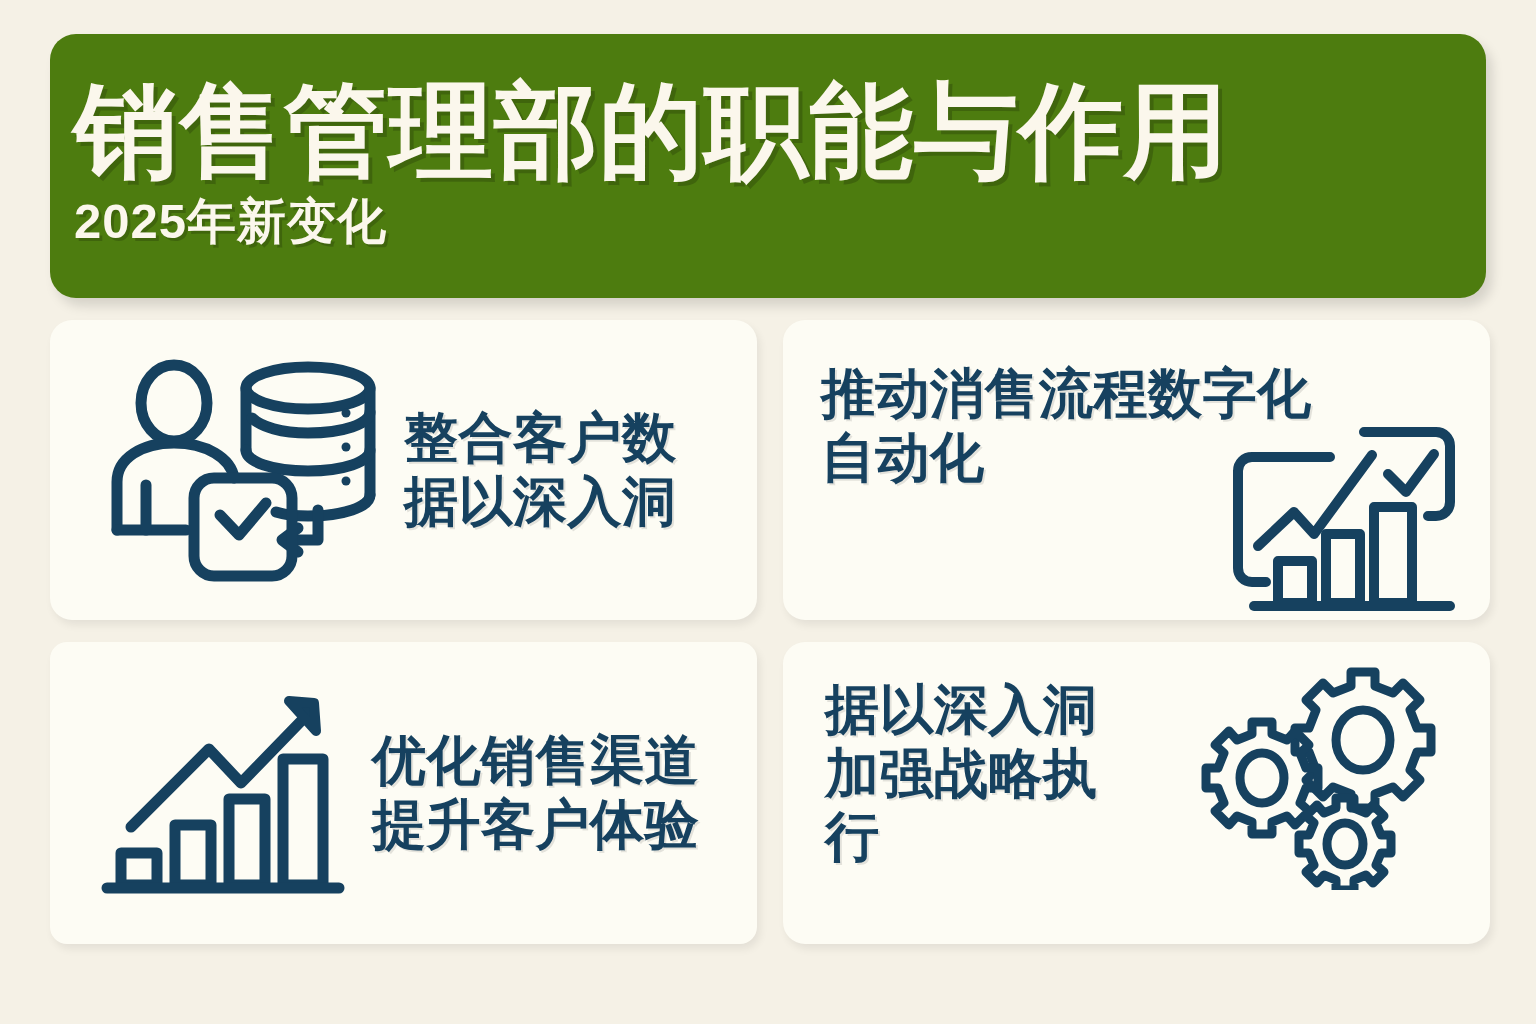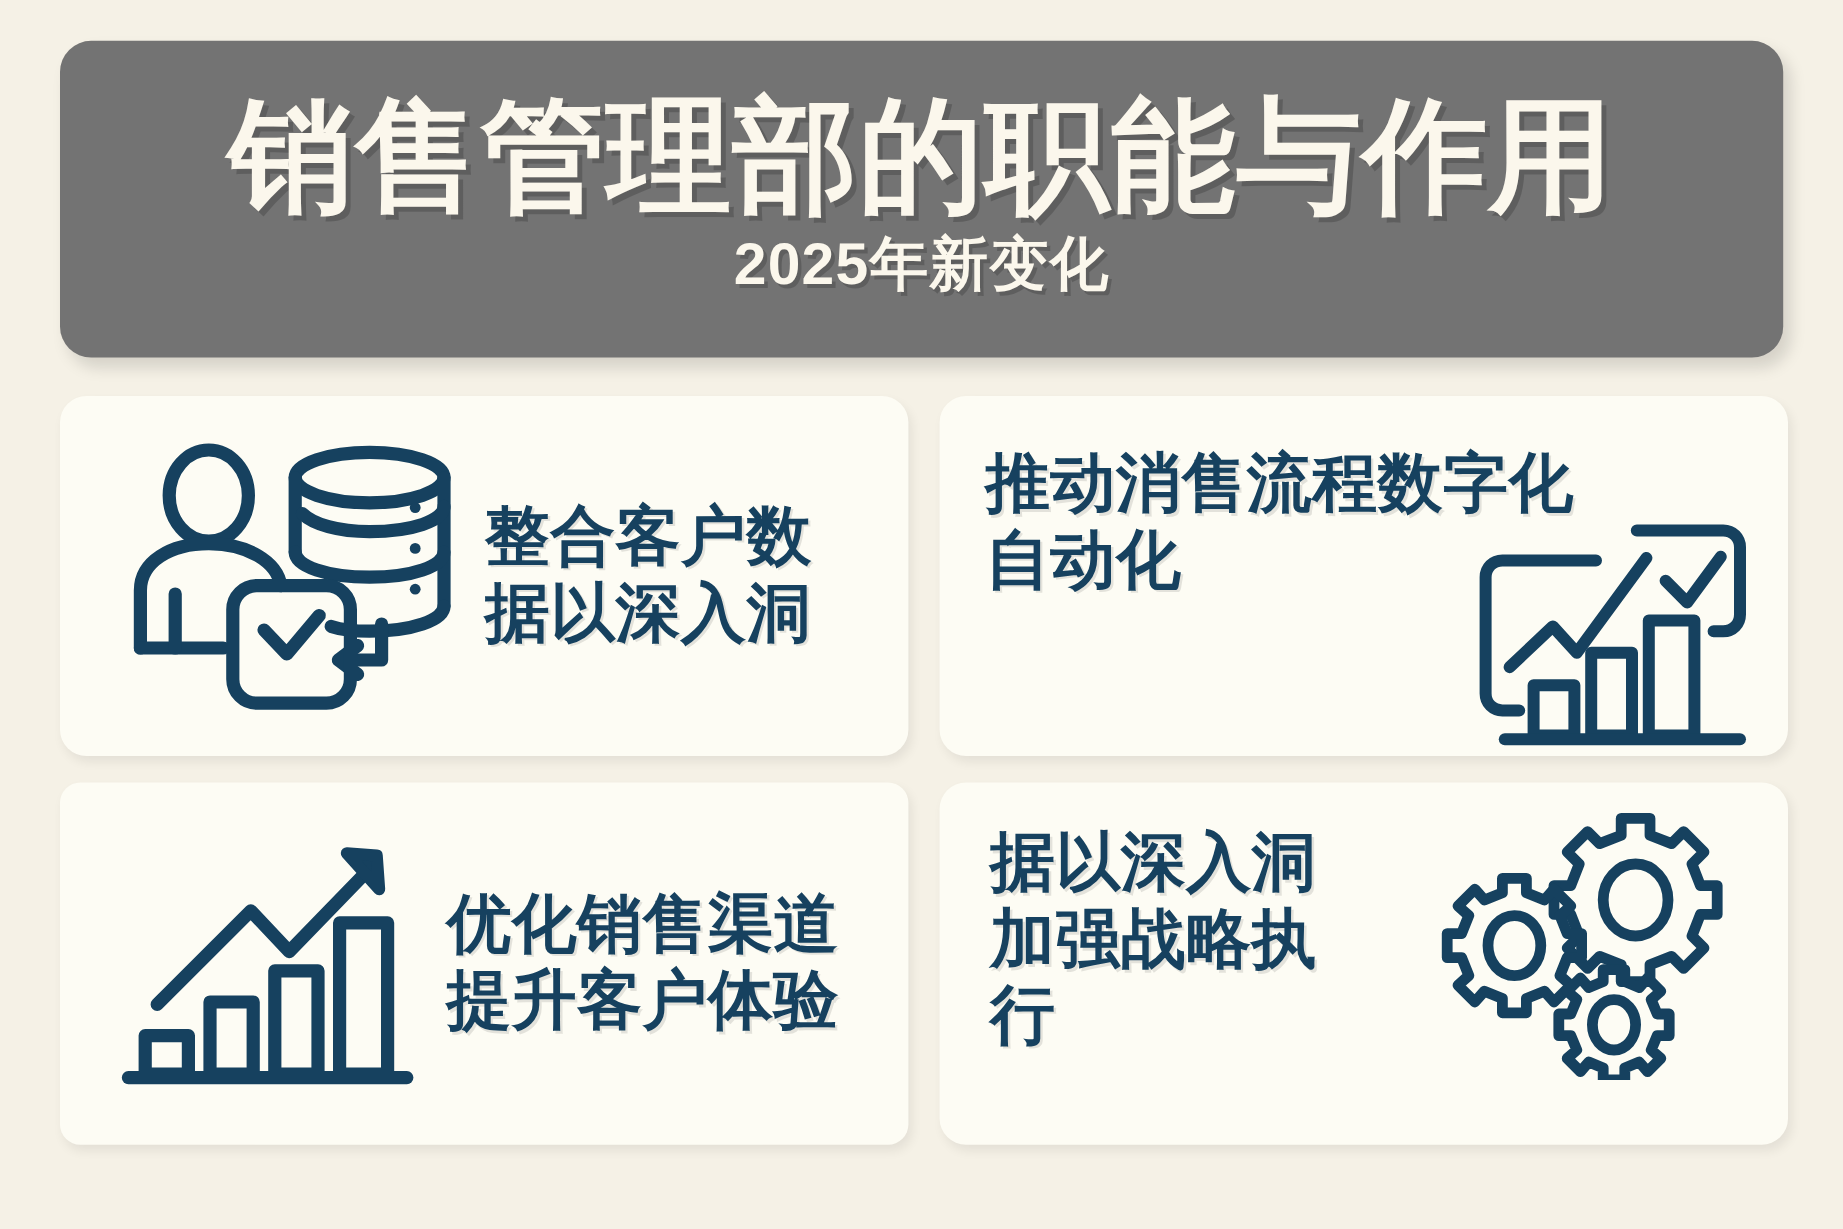--- a/index.html
+++ b/index.html
@@ -20,26 +20,25 @@
     inset: 0;
   }
 
   
   .header-banner {
     position: absolute;
     left: 50px;
     top: 34px;
     width: 1436px;
     height: 264px;
-    background: #737373;
+    background: #4d7c0f;
     border-radius: 26px;
     box-shadow: 6px 8px 12px rgba(0,0,0,0.13);
     display: flex;
     flex-direction: column;
-    align-items: center;
     justify-content: center;
     box-sizing: border-box;
     padding: 8px 24px 18px 24px;
   }
   .header-title {
     color: #fbf7ec;
     font-size: 104px;
     line-height: 1.12;
     font-weight: 700;
     letter-spacing: 1px;
@@ -54,21 +53,21 @@
     letter-spacing: 1px;
     margin-top: 6px;
     white-space: nowrap;
     text-shadow: 3px 3px 0 rgba(0,0,0,0.18);
   }
 
   
   .cards {
     position: absolute;
     left: 50px;
-    top: 330px;
+    top: 320px;
     width: 1440px;
     height: 650px;
     display: grid;
     grid-template-columns: 707px 707px;
     grid-template-rows: 300px 302px;
     column-gap: 26px;
     row-gap: 22px;
   }
 
   .card {

